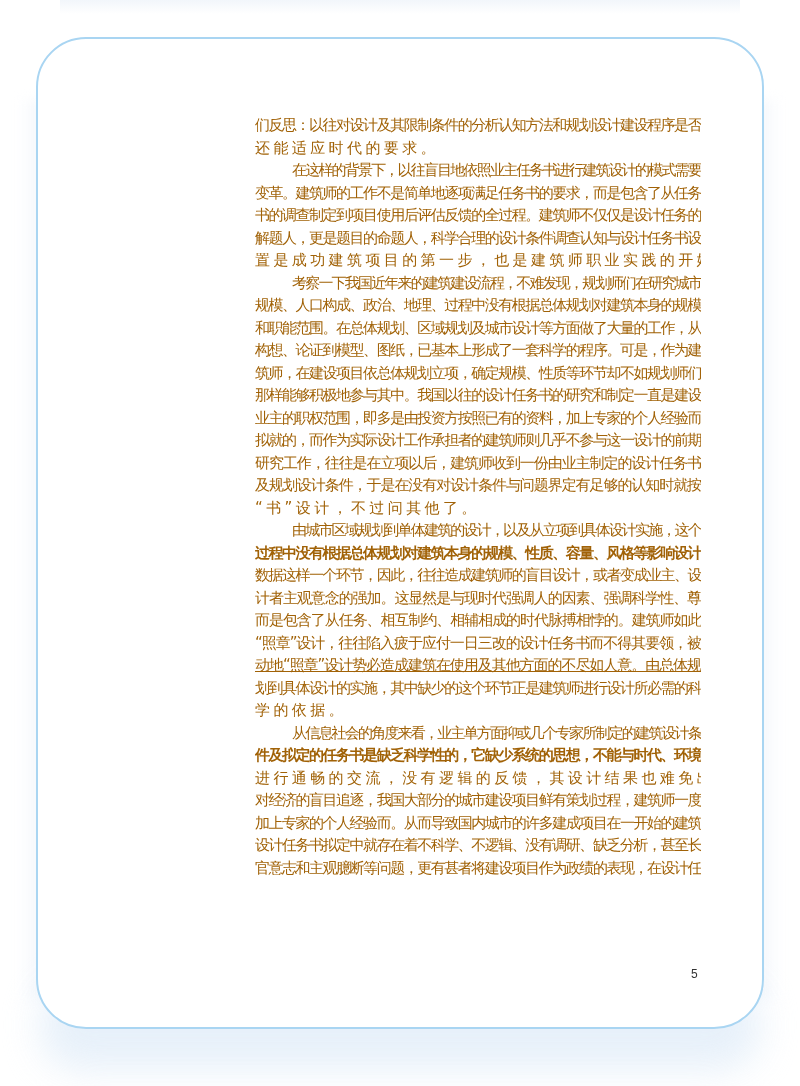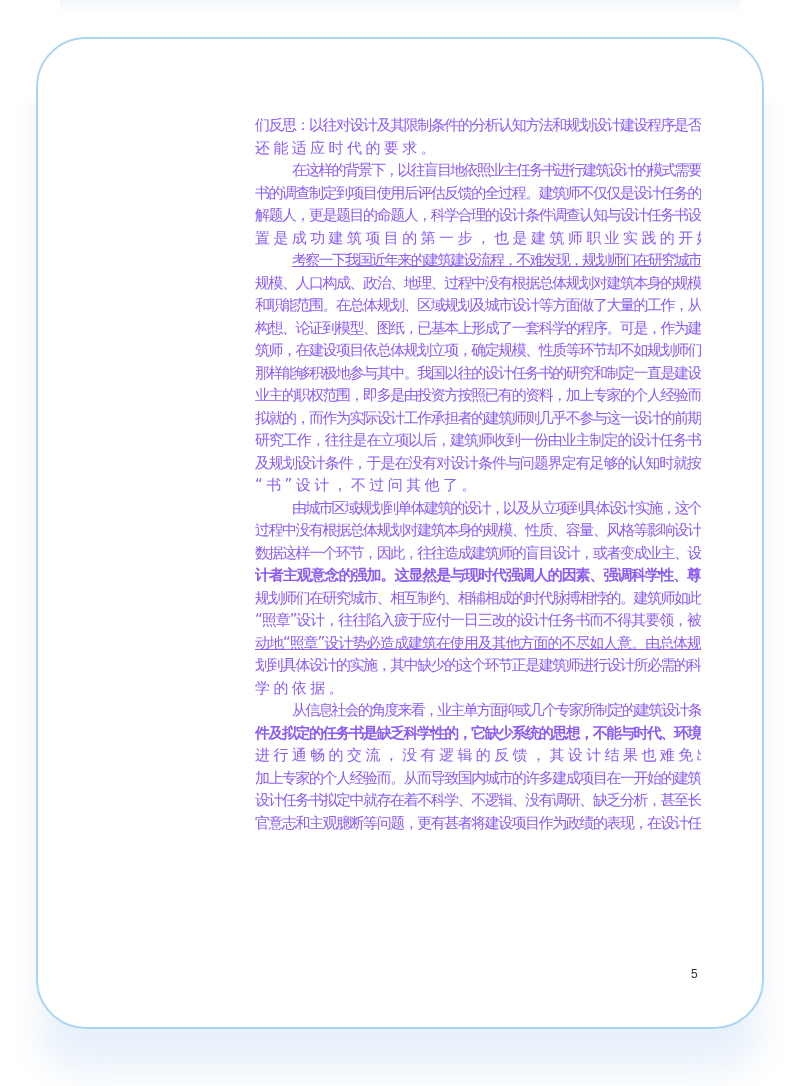--- a/index.html
+++ b/index.html
@@ -53,21 +53,21 @@
     background: #ffffff;
     box-sizing: content-box;
   }
   .text-block {
     position: absolute;
     left: 255px;
     top: 114px;
     width: 446px;
     font-size: 15px;
     line-height: 22.5px;
-    color: #8b5cf6;
+    color: #a16207;
   }
   .line {
     display: block;
     height: 22.5px;
     white-space: nowrap;
     text-align: justify;
     text-align-last: justify;
     overflow: hidden;
   }
   .line.short {
@@ -93,44 +93,46 @@
 <div class="side-shadow-left"></div>
 <div class="side-shadow-right"></div>
 <div class="shadow"></div>
 
 <div class="page-frame"></div>
 
 <div class="text-block" id="text-block">
     <span class="line" style="letter-spacing: -1.48485px;">们反思：以往对设计及其限制条件的分析认知方法和规划设计建设程序是否</span>
     <span class="line short">还能适应时代的要求。</span>
     <span class="line indent" style="letter-spacing: -1.80645px;">在这样的背景下，以往盲目地依照业主任务书进行建筑设计的模式需要</span>
+    <span class="line" style="letter-spacing: -1.48485px;">变革。建筑师的工作不是简单地逐项满足任务书的要求，而是包含了从任务</span>
     <span class="line" style="letter-spacing: -1.48485px;">书的调查制定到项目使用后评估反馈的全过程。建筑师不仅仅是设计任务的</span>
     <span class="line" style="letter-spacing: -1.48485px;">解题人，更是题目的命题人，科学合理的设计条件调查认知与设计任务书设</span>
     <span class="line short">置是成功建筑项目的第一步，也是建筑师职业实践的开始。</span>
-    <span class="line indent" style="letter-spacing: -1.80645px; text-decoration: underline;">考察一下我国近年来的建筑建设流程，不难发现，规划师们在研究城市</span>
+    <span class="line indent" style="letter-spacing: -1.80645px;">考察一下我国近年来的建筑建设流程，不难发现，规划师们在研究城市</span>
     <span class="line" style="letter-spacing: -1.48485px;">规模、人口构成、政治、地理、过程中没有根据总体规划对建筑本身的规模</span>
     <span class="line" style="letter-spacing: -1.48485px;">和职能范围。在总体规划、区域规划及城市设计等方面做了大量的工作，从</span>
     <span class="line" style="letter-spacing: -1.48485px;">构想、论证到模型、图纸，已基本上形成了一套科学的程序。可是，作为建</span>
     <span class="line" style="letter-spacing: -1.48485px;">筑师，在建设项目依总体规划立项，确定规模、性质等环节却不如规划师们</span>
     <span class="line" style="letter-spacing: -1.48485px;">那样能够积极地参与其中。我国以往的设计任务书的研究和制定一直是建设</span>
     <span class="line" style="letter-spacing: -1.48485px;">业主的职权范围，即多是由投资方按照已有的资料，加上专家的个人经验而</span>
     <span class="line" style="letter-spacing: -1.48485px;">拟就的，而作为实际设计工作承担者的建筑师则几乎不参与这一设计的前期</span>
     <span class="line" style="letter-spacing: -1.0625px;">研究工作，往往是在立项以后，建筑师收到一份由业主制定的设计任务书</span>
     <span class="line" style="letter-spacing: -1.0625px;">及规划设计条件，于是在没有对设计条件与问题界定有足够的认知时就按</span>
     <span class="line short">“书”设计，不过问其他了。</span>
     <span class="line indent" style="letter-spacing: -1.80645px;">由城市区域规划到单体建筑的设计，以及从立项到具体设计实施，这个</span>
-    <span class="line" style="letter-spacing: -1.48485px;">过程中没有根据总体规划对建筑本身的规模、性质、容量、风格等影响设计</span>
+    <span class="line" style="letter-spacing: -1.48485px; font-weight: bold;">过程中没有根据总体规划对建筑本身的规模、性质、容量、风格等影响设计</span>
     <span class="line" style="letter-spacing: -1.48485px;">数据这样一个环节，因此，往往造成建筑师的盲目设计，或者变成业主、设</span>
-    <span class="line" style="letter-spacing: -1.0625px; font-weight: bold;">计者主观意念的强加。这显然是与现时代强调人的因素、强调科学性、尊</span>
-    <span class="line" style="letter-spacing: -1.48485px;">规划师们在研究城市、相互制约、相辅相成的时代脉搏相悖的。建筑师如此</span>
+    <span class="line" style="letter-spacing: -1.0625px;">计者主观意念的强加。这显然是与现时代强调人的因素、强调科学性、尊</span>
+    <span class="line" style="letter-spacing: -1.48485px;">而是包含了从任务、相互制约、相辅相成的时代脉搏相悖的。建筑师如此</span>
     <span class="line" style="letter-spacing: -1.04688px;">“照章”设计，往往陷入疲于应付一日三改的设计任务书而不得其要领，被</span>
     <span class="line" style="letter-spacing: -1.04688px; text-decoration: underline;">动地“照章”设计势必造成建筑在使用及其他方面的不尽如人意。由总体规</span>
     <span class="line" style="letter-spacing: -1.48485px;">划到具体设计的实施，其中缺少的这个环节正是建筑师进行设计所必需的科</span>
     <span class="line short">学的依据。</span>
     <span class="line indent" style="letter-spacing: -1.80645px;">从信息社会的角度来看，业主单方面抑或几个专家所制定的建筑设计条</span>
     <span class="line" style="letter-spacing: -1.48485px; font-weight: bold;">件及拟定的任务书是缺乏科学性的，它缺少系统的思想，不能与时代、环境</span>
     <span class="line short">进行通畅的交流，没有逻辑的反馈，其设计结果也难免出现种种失误。</span>
+    <span class="line" style="letter-spacing: -1.48485px;">对经济的盲目追逐，我国大部分的城市建设项目鲜有策划过程，建筑师一度</span>
     <span class="line" style="letter-spacing: -1.48485px;">加上专家的个人经验而。从而导致国内城市的许多建成项目在一开始的建筑</span>
     <span class="line" style="letter-spacing: -1.48485px;">设计任务书拟定中就存在着不科学、不逻辑、没有调研、缺乏分析，甚至长</span>
     <span class="line" style="letter-spacing: -1.48485px;">官意志和主观臆断等问题，更有甚者将建设项目作为政绩的表现，在设计任</span>
   </div>
 
 <div class="page-number">5</div>
 
 </body></html>

